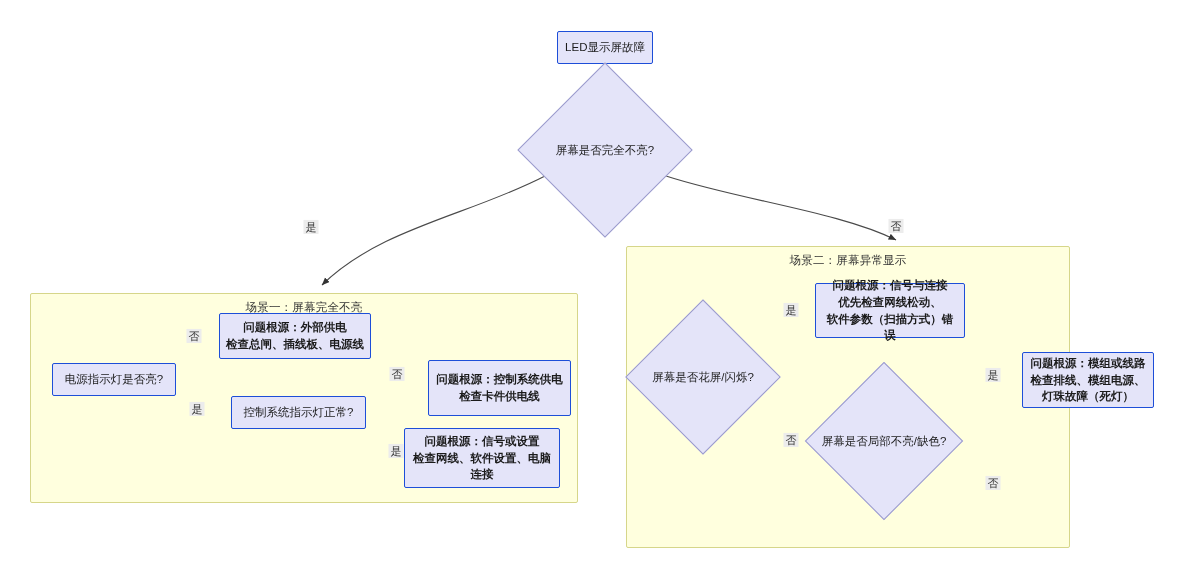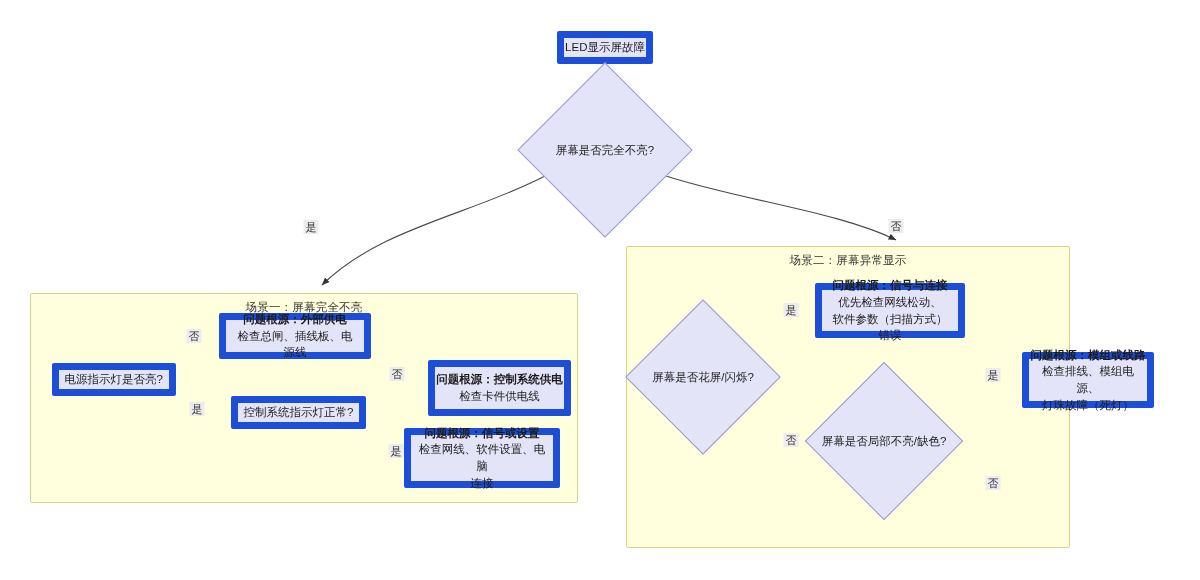--- a/index.html
+++ b/index.html
@@ -40,38 +40,38 @@
     width: 100%;
     text-align: center;
     font-size: 11.5px;
     color: #333333;
     letter-spacing: 0.2px;
   }
   .node {
     position: absolute;
     box-sizing: border-box;
     background: #e4e4f9;
-    border: 7px solid #1d4ed8;
+    border: 1px solid #1d4ed8;
     border-radius: 2px;
     display: flex;
     flex-direction: column;
     align-items: center;
     justify-content: center;
     text-align: center;
     color: #1b1b1b;
     font-size: 11.5px;
     line-height: 1.45;
     padding: 3px 6px;
   }
   .node .title {
     font-weight: bold;
     white-space: nowrap;
   }
   .node .sub {
-    font-weight: normal;
+    font-weight: bold;
   }
   .node.plain {
     font-weight: normal;
     white-space: nowrap;
   }
   .diamond-wrap {
     position: absolute;
   }
   .diamond-shape {
     position: absolute;
@@ -158,21 +158,21 @@
     <span>LED显示屏故障</span>
   </div>
 
   <div class="diamond-wrap" style="left:543px; top:88px; width:124px; height:124px;">
     <div class="diamond-shape"></div>
     <div class="diamond-label">屏幕是否完全不亮?</div>
   </div>
   <div class="edge-label" style="left:311px; top:227px;">是</div>
   <div class="edge-label" style="left:896px; top:226px;">否</div>
 
-  <div class="node plain" style="left:52px; top:363px; width:124px; height:33px;align-items:flex-end;">
+  <div class="node plain" style="left:52px; top:363px; width:124px; height:33px;">
     <span>电源指示灯是否亮?</span>
   </div>
 
   <div class="node plain" style="left:231px; top:396px; width:135px; height:33px;">
     <span>控制系统指示灯正常?</span>
   </div>
 
   <div class="node" style="left:219px; top:313px; width:152px; height:46px;">
     <span class="title">问题根源：外部供电</span>
     <span class="sub">检查总闸、插线板、电源线</span>

